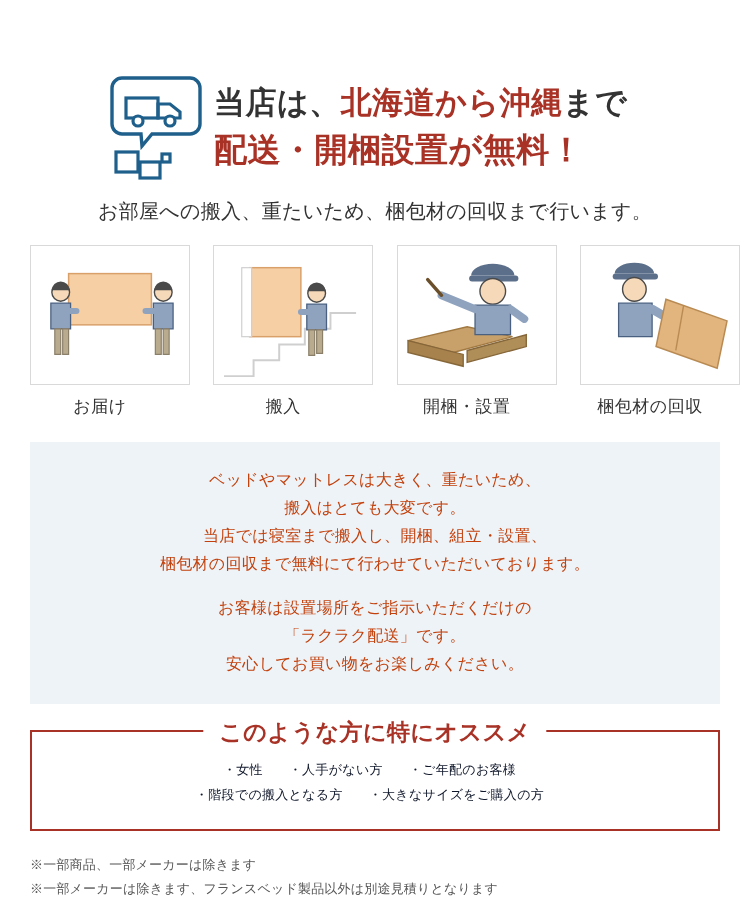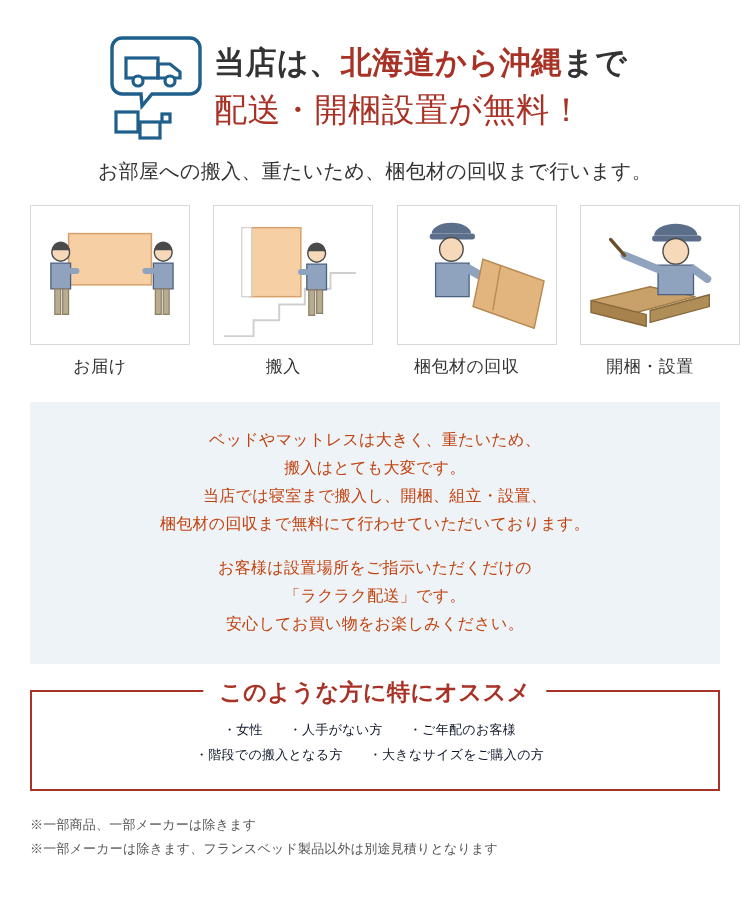--- a/index.html
+++ b/index.html
@@ -21,20 +21,21 @@
     box-sizing: border-box;
     padding: 0 30px;
   }
 
   
   .header {
     position: relative;
     padding-top: 28px;
     display: flex;
     align-items: flex-start;
+    margin-top: 40px;
   }
   .truck-icon {
     width: 96px;
     height: 110px;
     margin-left: 78px;
     margin-top: 6px;
     flex: none;
   }
   .headline-block {
     margin-left: 10px;
@@ -46,21 +47,21 @@
     letter-spacing: 0.5px;
     color: #333333;
     white-space: nowrap;
     line-height: 1.35;
   }
   .headline-line1 .accent {
     color: #a93226;
   }
   .headline-line2 {
     font-size: 33px;
-    font-weight: normal;
+    font-weight: bold;
     letter-spacing: 0.5px;
     color: #a93226;
     white-space: nowrap;
     line-height: 1.35;
     margin-top: 4px;
   }
   .subhead {
     text-align: center;
     font-size: 20px;
     color: #333333;
@@ -232,53 +233,53 @@
         </svg>
       </div>
       <div class="step-caption">搬入</div>
     </div>
 
     <div class="step">
       <div class="step-figure">
         <svg viewBox="0 0 160 140" width="158" height="138" aria-hidden="true">
           <rect x="0" y="0" width="160" height="140" fill="#ffffff"></rect>
 
-          <path d="M34 28 a20 11 0 0 1 40 0 z" fill="#5c6f8a"></path>
-          <rect x="32" y="28" width="46" height="6" rx="3" fill="#5c6f8a"></rect>
-          <circle cx="54" cy="44" r="12" fill="#f6d9b8" stroke="#4a4a4a" stroke-width="1.4"></circle>
-          <path d="M38 58 h34 v34 h-34 z" fill="#8fa3bf" stroke="#4a6080" stroke-width="1.3"></path>
-          <path d="M72 64 l24 14" stroke="#8fa3bf" stroke-width="9" stroke-linecap="round"></path>
-
-          <path d="M86 54 l62 22 l-10 48 l-62 -22 z" fill="#e2b47e" stroke="#b98b53" stroke-width="1.5"></path>
-          <path d="M104 60 l-8 46" stroke="#b98b53" stroke-width="1.4"></path>
-        </svg>
-      </div>
-      <div class="step-caption">梱包材の回収</div>
-    </div>
-
-    <div class="step">
-      <div class="step-figure">
-        <svg viewBox="0 0 160 140" width="158" height="138" aria-hidden="true">
-          <rect x="0" y="0" width="160" height="140" fill="#ffffff"></rect>
-
           <path d="M10 96 l60 -14 l46 10 l-60 16 z" fill="#c8a06a" stroke="#a07840" stroke-width="1.4"></path>
           <path d="M10 96 v12 l56 14 v-12 z" fill="#a8824c" stroke="#86673a" stroke-width="1.4"></path>
           <path d="M70 106 l60 -16 v12 l-60 16 z" fill="#b08e58" stroke="#86673a" stroke-width="1.4"></path>
 
           <path d="M74 30 a22 12 0 0 1 44 0 z" fill="#5c6f8a"></path>
           <rect x="72" y="30" width="50" height="6" rx="3" fill="#5c6f8a"></rect>
           <circle cx="96" cy="46" r="13" fill="#f6d9b8" stroke="#4a4a4a" stroke-width="1.4"></circle>
           <path d="M78 60 h36 v30 h-36 z" fill="#8fa3bf" stroke="#4a6080" stroke-width="1.3"></path>
           <path d="M78 64 l-34 -14" stroke="#8fa3bf" stroke-width="8" stroke-linecap="round"></path>
           <path d="M114 64 l14 10" stroke="#8fa3bf" stroke-width="8" stroke-linecap="round"></path>
 
           <path d="M44 50 l-14 -16" stroke="#6b4f2a" stroke-width="3.5" stroke-linecap="round"></path>
         </svg>
       </div>
       <div class="step-caption">開梱・設置</div>
+    </div>
+
+    <div class="step">
+      <div class="step-figure">
+        <svg viewBox="0 0 160 140" width="158" height="138" aria-hidden="true">
+          <rect x="0" y="0" width="160" height="140" fill="#ffffff"></rect>
+
+          <path d="M34 28 a20 11 0 0 1 40 0 z" fill="#5c6f8a"></path>
+          <rect x="32" y="28" width="46" height="6" rx="3" fill="#5c6f8a"></rect>
+          <circle cx="54" cy="44" r="12" fill="#f6d9b8" stroke="#4a4a4a" stroke-width="1.4"></circle>
+          <path d="M38 58 h34 v34 h-34 z" fill="#8fa3bf" stroke="#4a6080" stroke-width="1.3"></path>
+          <path d="M72 64 l24 14" stroke="#8fa3bf" stroke-width="9" stroke-linecap="round"></path>
+
+          <path d="M86 54 l62 22 l-10 48 l-62 -22 z" fill="#e2b47e" stroke="#b98b53" stroke-width="1.5"></path>
+          <path d="M104 60 l-8 46" stroke="#b98b53" stroke-width="1.4"></path>
+        </svg>
+      </div>
+      <div class="step-caption">梱包材の回収</div>
     </div>
 
   </div>
 
   <div class="info-panel">
     <p>ベッドやマットレスは大きく、重たいため、</p>
     <p>搬入はとても大変です。</p>
     <p>当店では寝室まで搬入し、開梱、組立・設置、</p>
     <p>梱包材の回収まで無料にて行わせていただいております。</p>
     <div class="info-gap"></div>

